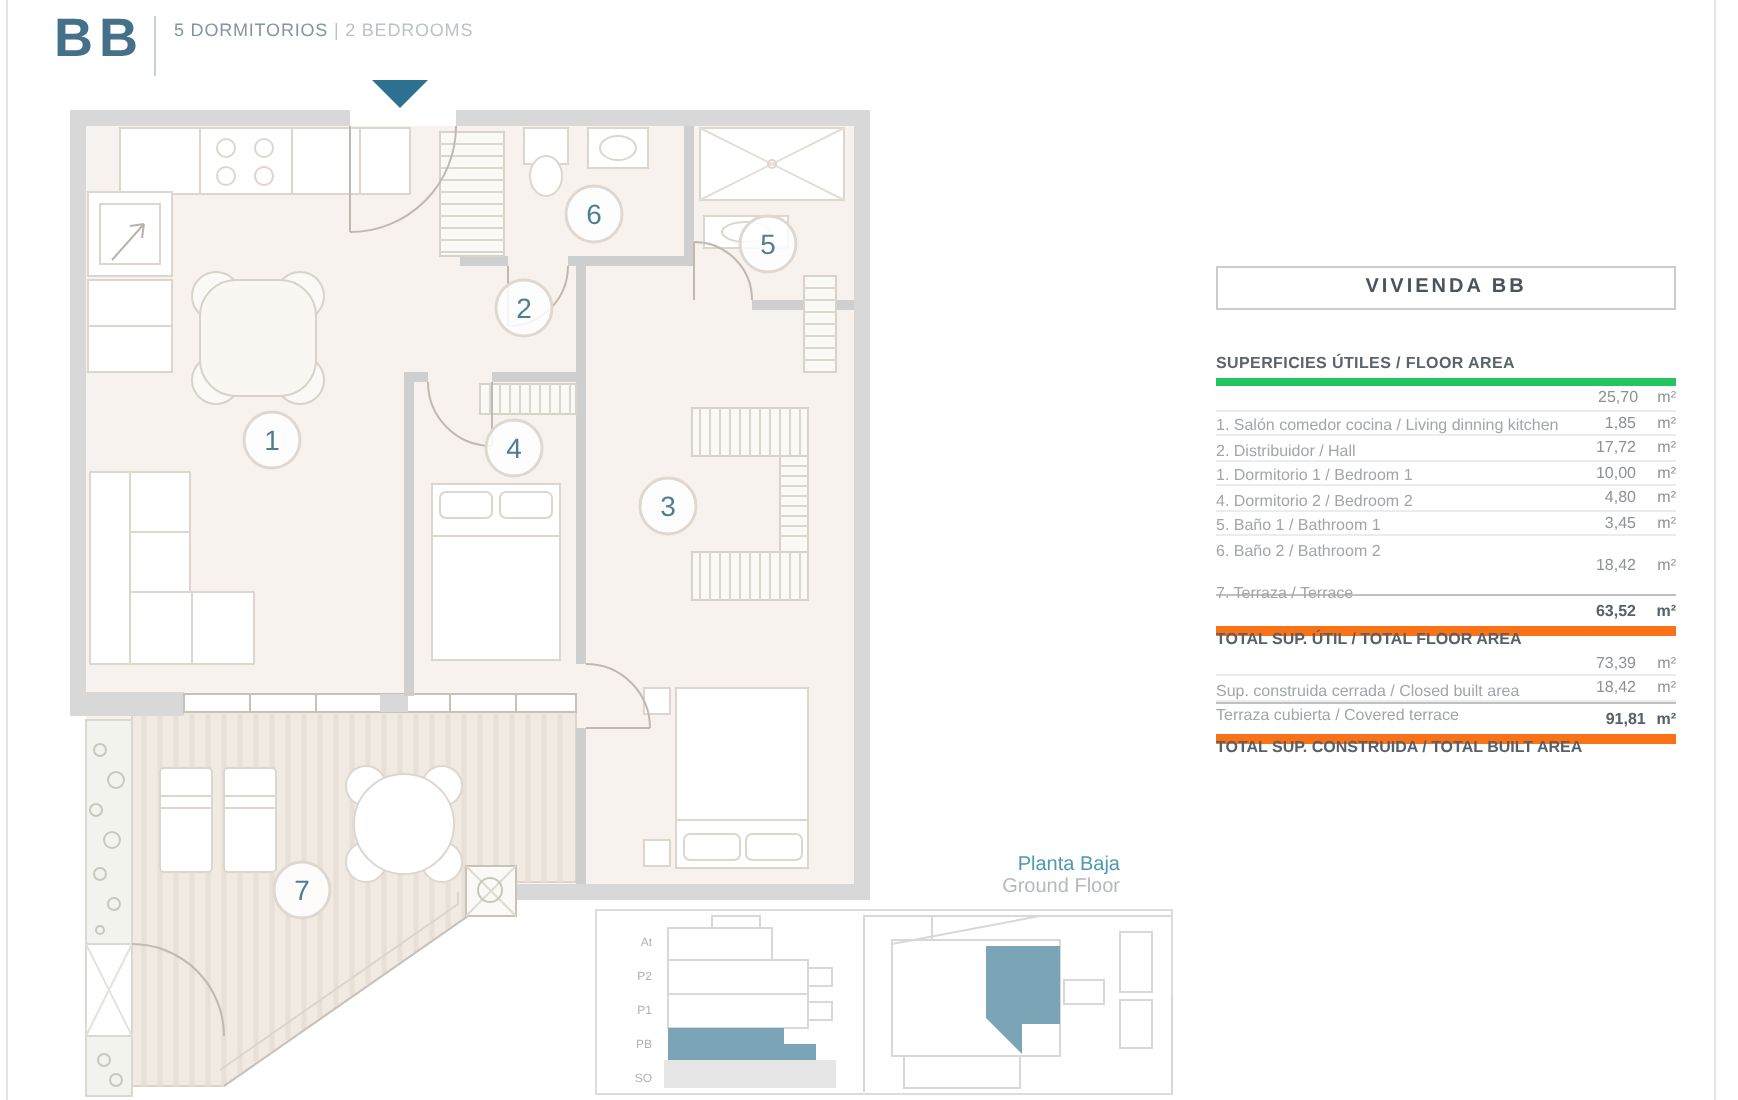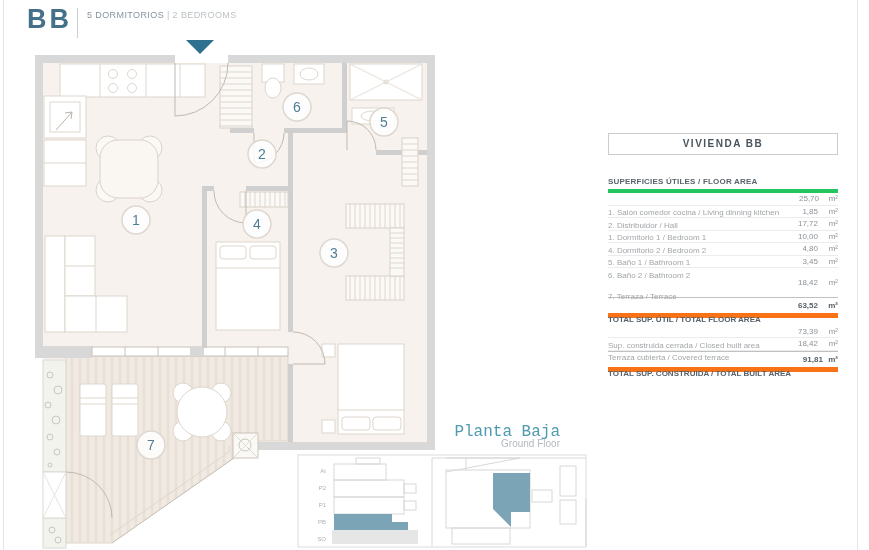--- a/index.html
+++ b/index.html
@@ -10,21 +10,21 @@
   .logo{position:absolute;left:27px;top:4px;font-size:27px;font-weight:bold;letter-spacing:3px;color:#44708a;}
   .logo-divider{position:absolute;left:77px;top:8px;width:1px;height:30px;background:#c7d0d5;}
   .spec{position:absolute;left:87px;top:9px;font-size:9px;letter-spacing:.4px;line-height:13px;}
   .spec .p{color:#8494a0;}
   .spec .s{color:#bcc2c6;margin-top:32px;}
   
   .plan-svg{position:absolute;left:28px;top:36px;}
   .site-svg{position:absolute;left:295px;top:452px;}
   
   .caption{position:absolute;right:309px;top:427px;text-align:right;line-height:11px;}
-  .caption .es{font-size:16px;color:#4e9ab0;font-family:Liberation Mono, monospace;}
+  .caption .es{font-size:10px;color:#4e9ab0;}
   .caption .en{font-size:10px;color:#b3b9bc;text-align:right;}
   
   .area-table{position:absolute;left:608px;top:133px;width:230px;font-size:8px;color:#a2a6a9;}
   .tbl-title{height:20px;line-height:20px;text-align:center;border:1px solid #ccc;
              font-size:10px;font-weight:bold;letter-spacing:1.5px;color:#4a545c;margin-bottom:22px;}
   .sec-head{font-weight:bold;color:#5a646c;padding-bottom:3px;border-bottom:4px solid #22c55e;letter-spacing:.2px;}
   .row{display:flex;align-items:center;height:11.5px;border-bottom:1px solid #ececec;}
   .row .lbl{flex:1;white-space:nowrap;margin-top:28px;}
   .row .val{width:42px;text-align:right;color:#8d9296;}
   .row .unit{width:20px;text-align:right;color:#8d9296;}

